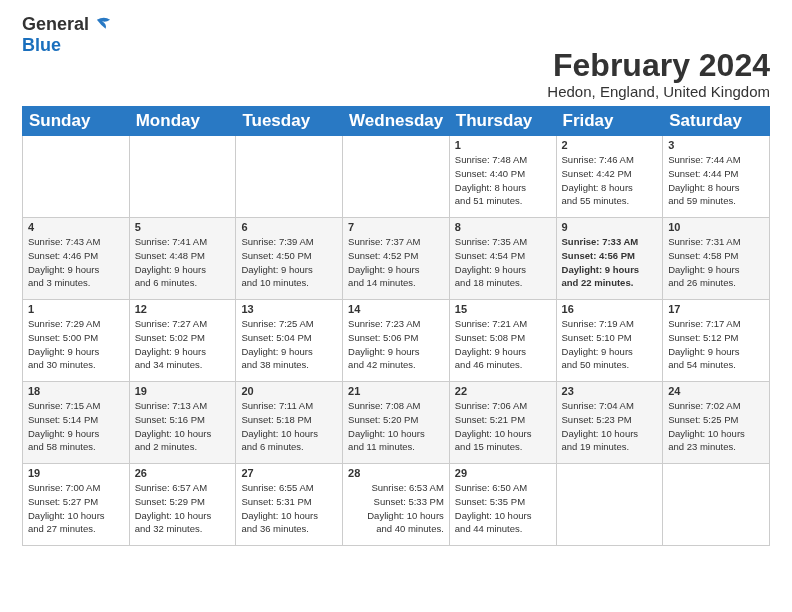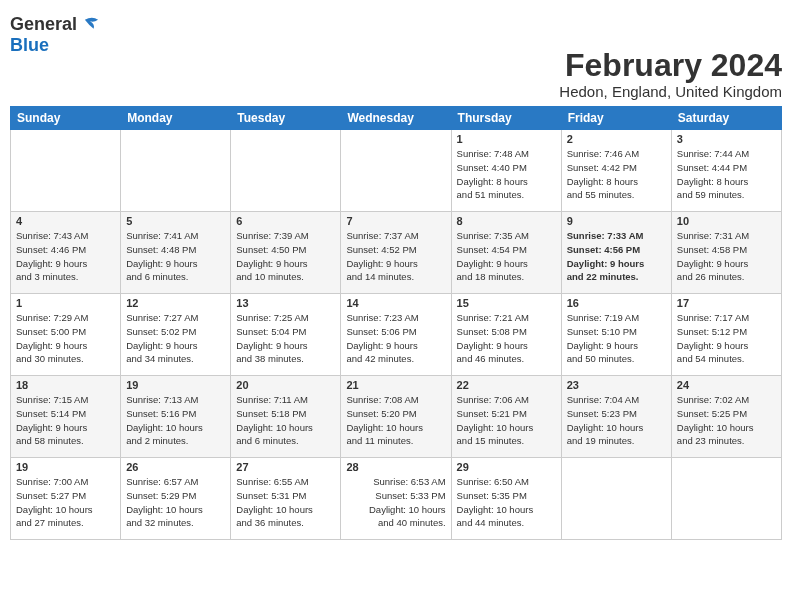--- a/index.html
+++ b/index.html
@@ -6,21 +6,21 @@
     body {
       font-family: Arial, sans-serif;
       background: #fff;
       width: 792px;
       height: 612px;
       overflow: hidden;
     }
     .page {
       width: 792px;
       height: 474px;
-      padding: 10px 10px;
+      padding: 10px 22px;
       display: flex;
       flex-direction: column;
     }
     .header {
       display: flex;
       align-items: flex-start;
       justify-content: space-between;
       margin-bottom: 6px;
     }
     .logo {
@@ -57,21 +57,21 @@
     .calendar {
       flex: 1;
       border: 1px solid #ccc;
       border-collapse: collapse;
       width: 100%;
       table-layout: fixed;
     }
     .calendar th {
       background: #2979c4;
       color: #fff;
-      font-size: 12px;
+      font-size: 17px;
       font-weight: bold;
       padding: 4px 6px;
       text-align: left;
       border: 1px solid #2979c4;
     }
     .calendar td {
       border: 1px solid #ccc;
       vertical-align: top;
       padding: 3px 5px;
       font-size: 9.5px;

